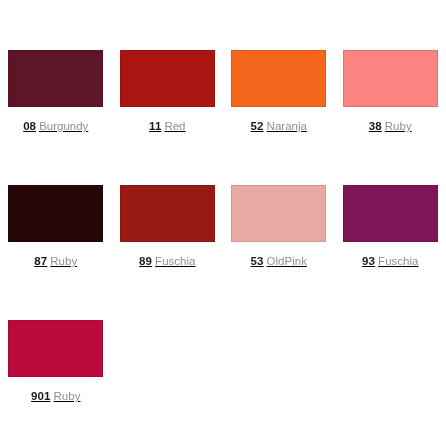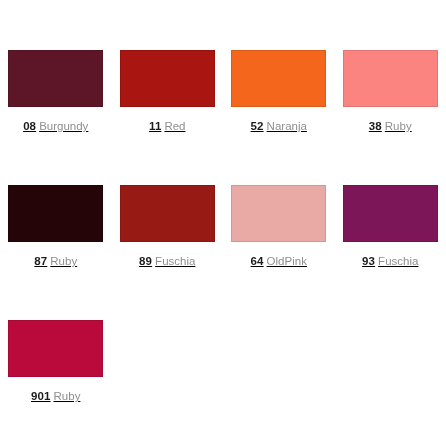--- a/index.html
+++ b/index.html
@@ -87,21 +87,21 @@
       <div class="swatch-cell">
         <div class="swatch-chip" style="background-color: rgb(37, 5, 7);"></div>
         <div class="swatch-caption"><span class="swatch-code" style="color: rgb(27, 27, 27); margin-top: 12px;">87</span><span class="swatch-name" style="color: rgb(143, 143, 143);">Ruby</span></div>
       </div>
       <div class="swatch-cell">
         <div class="swatch-chip" style="background-color: rgb(152, 26, 20);"></div>
         <div class="swatch-caption"><span class="swatch-code" style="color: rgb(27, 27, 27); margin-top: 8px;">89</span><span class="swatch-name" style="color: rgb(143, 143, 143);">Fuschia</span></div>
       </div>
       <div class="swatch-cell">
         <div class="swatch-chip" style="background-color: rgb(233, 169, 164);"></div>
-        <div class="swatch-caption"><span class="swatch-code" style="color: rgb(27, 27, 27);">64</span><span class="swatch-name" style="color: rgb(143, 143, 143); margin-top: 30px;">OldPink</span></div>
+        <div class="swatch-caption"><span class="swatch-code" style="color: rgb(27, 27, 27);">53</span><span class="swatch-name" style="color: rgb(143, 143, 143); margin-top: 30px;">OldPink</span></div>
       </div>
       <div class="swatch-cell">
         <div class="swatch-chip" style="background-color: rgb(125, 22, 89);"></div>
         <div class="swatch-caption"><span class="swatch-code" style="color: rgb(27, 27, 27); text-align: right;">93</span><span class="swatch-name" style="color: rgb(143, 143, 143);">Fuschia</span></div>
       </div>
       <div class="swatch-cell">
         <div class="swatch-chip" style="background-color: rgb(186, 10, 60);"></div>
         <div class="swatch-caption"><span class="swatch-code" style="color: rgb(27, 27, 27);">901</span><span class="swatch-name" style="color: rgb(143, 143, 143);">Ruby</span></div>
       </div>
       <div class="swatch-cell empty"></div>

